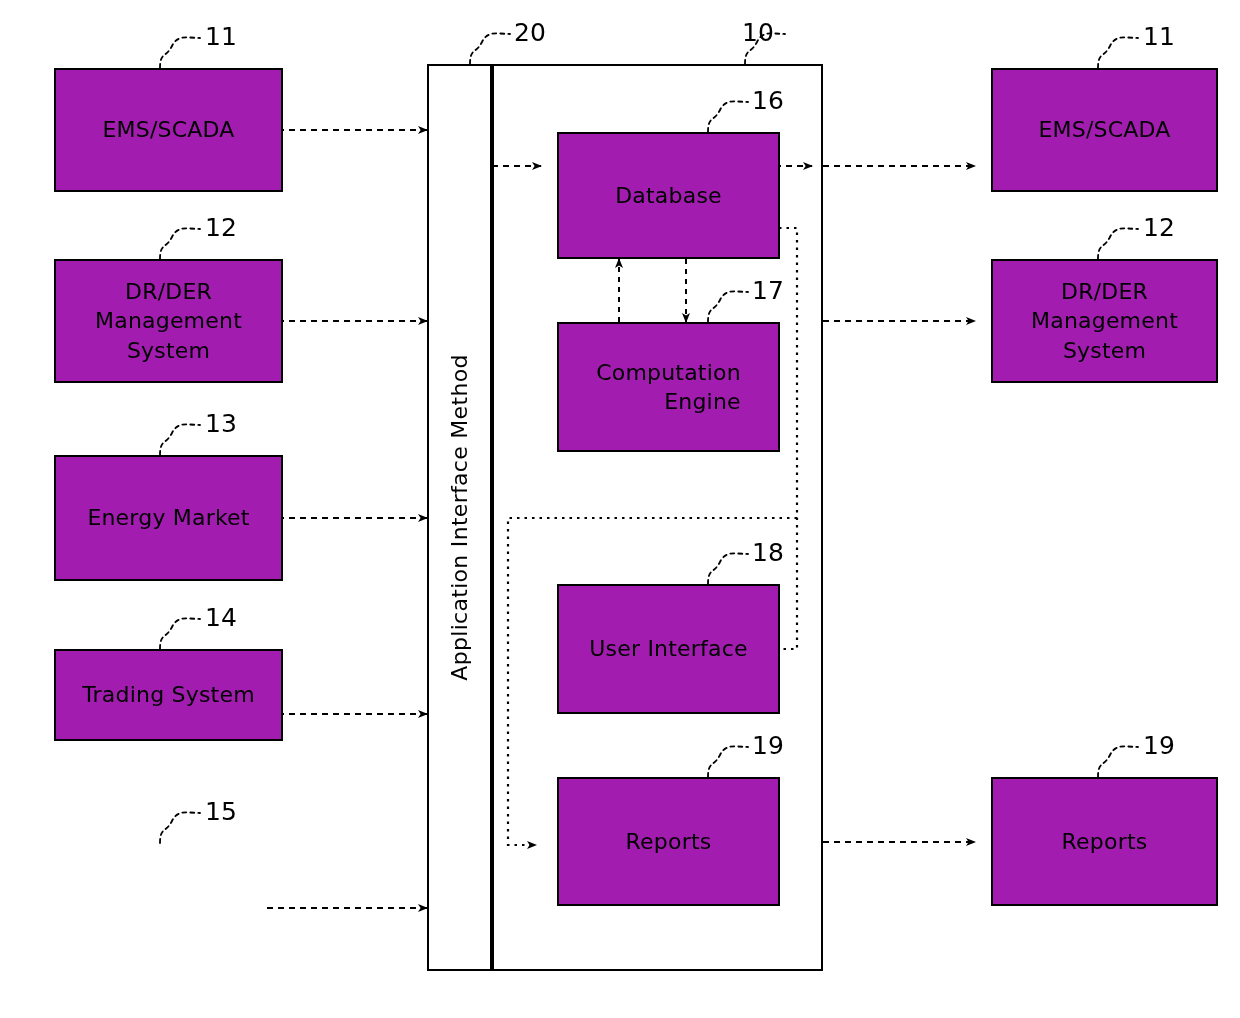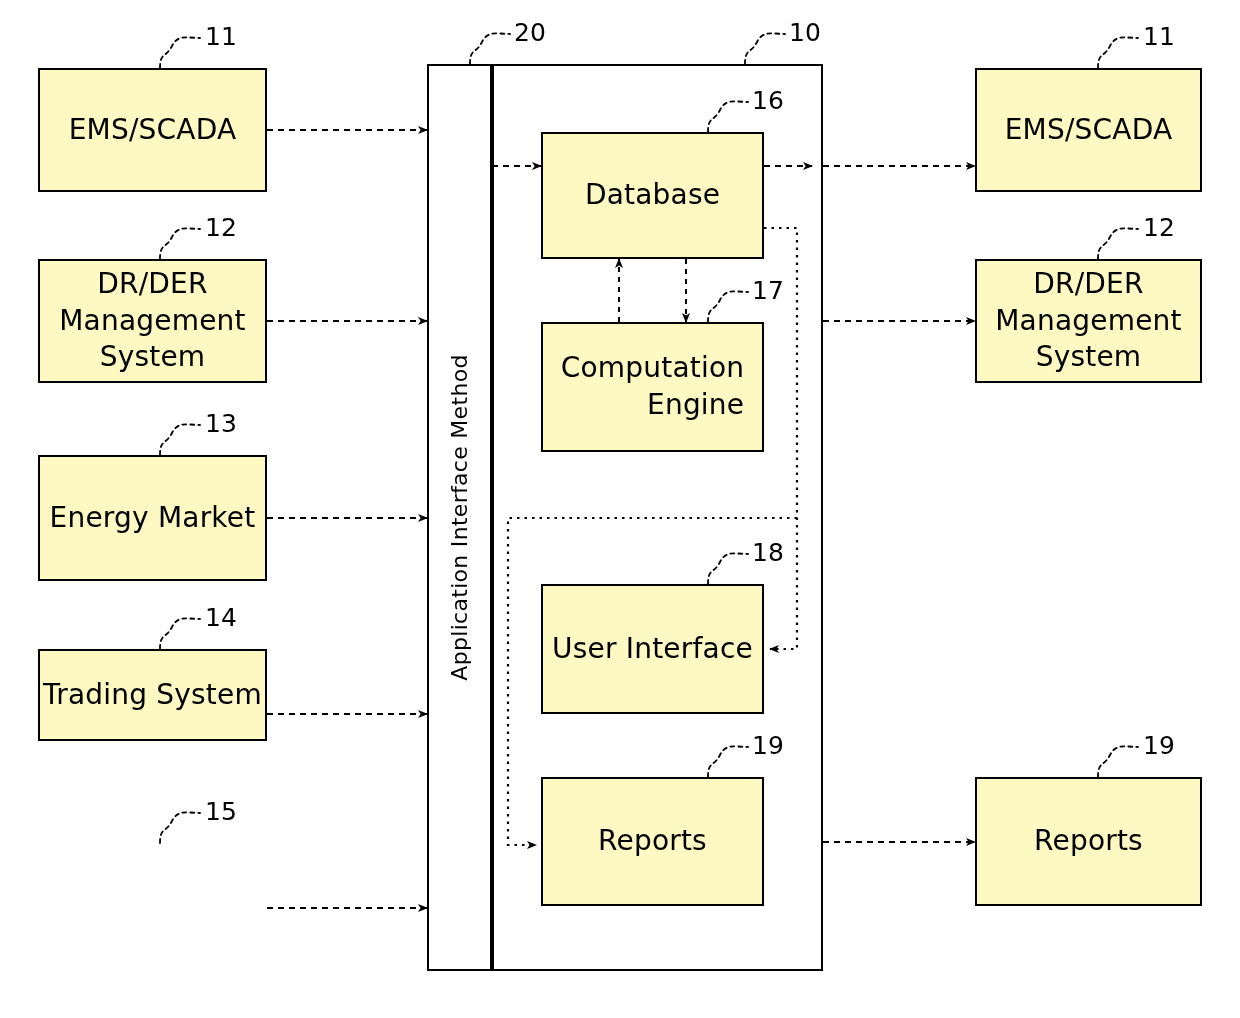--- a/index.html
+++ b/index.html
@@ -22,28 +22,29 @@
     position: absolute;
     left: 0;
     top: 0;
     width: 1240px;
     height: 1018px;
   }
   .box {
     position: absolute;
     box-sizing: border-box;
     border: 2.5px solid #000000;
-    background: #fef9c3;
+    background: #a21caf;
     display: flex;
     align-items: center;
     justify-content: center;
     text-align: center;
     line-height: 1.32;
-    font-size: 28px;
+    font-size: 22px;
     letter-spacing: 0.2px;
+    margin-left: 16px;
   }
   .container-box {
     position: absolute;
     box-sizing: border-box;
     border: 2.5px solid #000000;
     background: transparent;
   }
   .aim-bar {
     position: absolute;
     box-sizing: border-box;
@@ -180,21 +181,21 @@
     <span class="label-multi">Reports</span>
   </div>
 
   <div class="ref" style="left:205px; top:24px;">11</div>
   <div class="ref" style="left:205px; top:215px;">12</div>
   <div class="ref" style="left:205px; top:411px;">13</div>
   <div class="ref" style="left:205px; top:605px;">14</div>
   <div class="ref" style="left:205px; top:799px;">15</div>
 
   <div class="ref" style="left:514px; top:20px;">20</div>
-  <div class="ref" style="left:789px; top:20px;">10</div>
+  <div class="ref" style="left:742px; top:20px;">10</div>
 
   <div class="ref" style="left:752px; top:88px;">16</div>
   <div class="ref" style="left:752px; top:278px;">17</div>
   <div class="ref" style="left:752px; top:540px;">18</div>
   <div class="ref" style="left:752px; top:733px;">19</div>
 
   <div class="ref" style="left:1143px; top:24px;">11</div>
   <div class="ref" style="left:1143px; top:215px;">12</div>
   <div class="ref" style="left:1143px; top:733px;">19</div>
 

